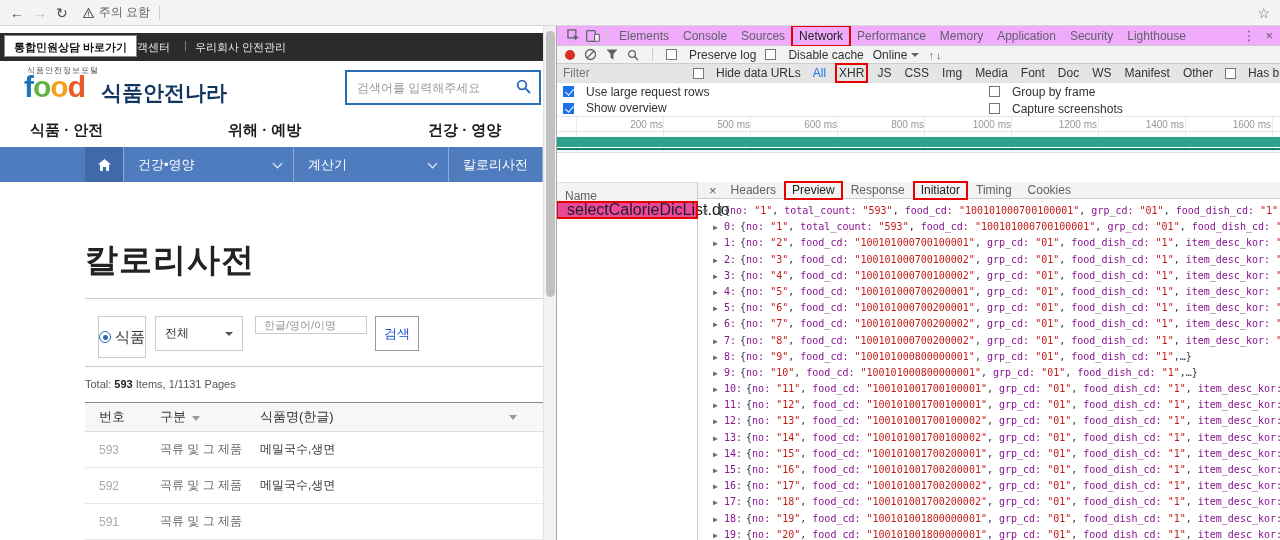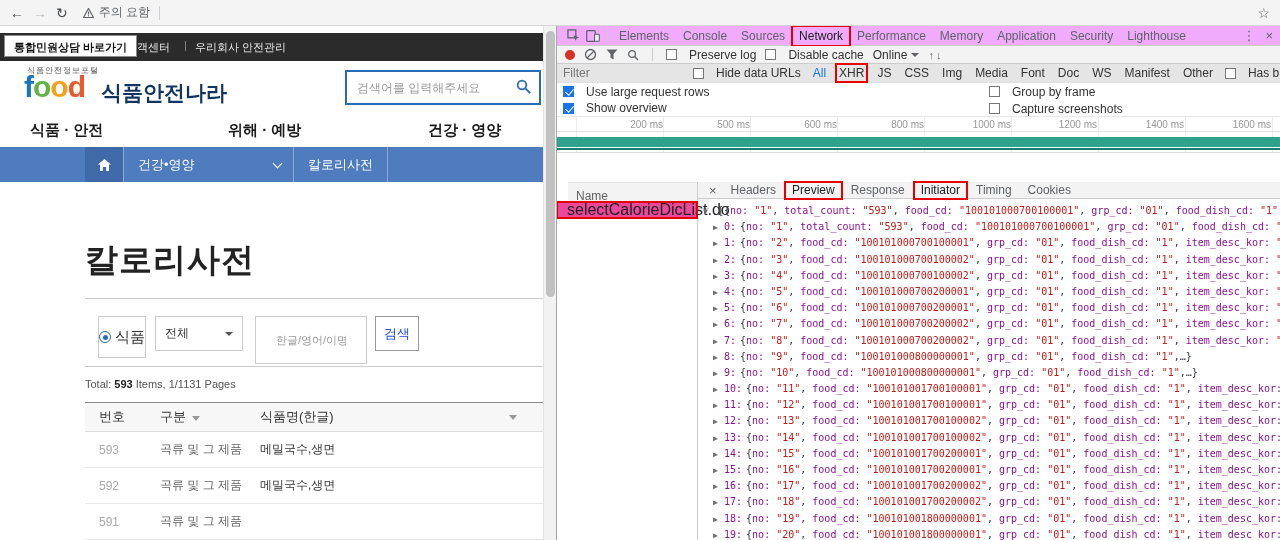--- a/index.html
+++ b/index.html
@@ -52,22 +52,22 @@
   .page-title{position:absolute;left:85px;top:212px;font-size:33px;font-weight:600;color:#222;letter-spacing:1px}
 
   .form-section{position:absolute;left:85px;top:272px;width:458px;height:69px;
     border-top:1px solid #ccc;border-bottom:1px solid #ccc}
   .radio-box{position:absolute;left:13px;top:17px;width:48px;height:42px;border:1px solid #ccc;
     display:flex;align-items:center;justify-content:center;gap:4px;font-size:15px;color:#333}
   .radio{width:12px;height:12px;border-radius:50%;border:1px solid #2a6cb7;position:relative;background:#fff}
   .radio::after{content:"";position:absolute;left:2.5px;top:2.5px;width:5px;height:5px;border-radius:50%;background:#2a6cb7}
   .cat-select{position:absolute;left:70px;top:17px;width:88px;height:35px;border:1px solid #ccc;
     display:flex;align-items:center;justify-content:space-between;padding:0 9px;font-size:12px;color:#333;background:#fff}
-  .kw-input{position:absolute;left:170px;top:17px;width:112px;height:48px;border:1px solid #ccc;
-    padding:0 20px;font-size:11px;color:#333;outline:none;font-family:Liberation Sans, sans-serif}
+  .kw-input{position:absolute;left:170px;top:17px;width:112px;height:18px;border:1px solid #ccc;
+    padding:0 8px;font-size:11px;color:#333;outline:none;font-family:Liberation Sans, sans-serif}
   .kw-input::placeholder{color:#999}
   .submit-btn{position:absolute;left:290px;top:17px;width:44px;height:35px;border:1px solid #999;background:#fff;
     font-size:13px;color:#1d4ed8;display:flex;align-items:center;justify-content:center}
 
   .summary{position:absolute;left:85px;top:352px;font-size:11px;color:#555}
   .summary b{color:#222;margin:0 3px}
 
   .food-table{position:absolute;left:85px;top:376px;width:458px}
   .ft-head{display:flex;align-items:center;height:30px;background:#f7f7f7;border-top:1px solid #888;
     border-bottom:1px solid #ddd;font-size:13px;color:#333}
@@ -132,21 +132,21 @@
   .ruler{position:absolute;left:0;top:0;width:724px;height:15px;border-bottom:1px solid #e3e3e3}
   .ruler span{position:absolute;top:2px;width:58px;text-align:right;font-size:10px;color:#979797}
   .ruler span:nth-of-type(1){left:48px}.ruler span:nth-of-type(2){left:135px}
   .ruler span:nth-of-type(3){left:222px}.ruler span:nth-of-type(4){left:309px}
   .ruler span:nth-of-type(5){left:396px}.ruler span:nth-of-type(6){left:482px}
   .ruler span:nth-of-type(7){left:569px}.ruler span:nth-of-type(8){left:656px}
   .overview{position:absolute;left:0;top:15px;width:724px;height:21px;border-bottom:1px solid #ddd}
   .ov-bar{position:absolute;left:0;top:5px;width:724px;height:10px;background:#2fa28e}
   .ov-line{position:absolute;left:0;top:16px;width:724px;height:2px;background:#157f70}
 
-  .name-head{position:absolute;left:11px;top:156px;width:141px;height:27px;background:#f3f3f3;
+  .name-head{position:absolute;left:0;top:156px;width:141px;height:27px;background:#f3f3f3;
     border-top:1px solid #e0e0e0;border-bottom:1px solid #ccc;display:flex;align-items:center;
     padding-left:8px;color:#616161}
   .col-divider{position:absolute;left:140px;top:156px;width:1px;height:358px;background:#ccc}
   .req-list{position:absolute;left:0;top:176px;width:140px}
   .req-row{display:flex;align-items:center;gap:5px;height:16px;padding-left:5px;font-size:16px;color:#202124;
     white-space:nowrap;outline:2px solid #e60000;outline-offset:-1px;background:#ec4899}
 
   .detail-tabs{position:absolute;left:141px;top:156px;width:583px;height:17px;background:#f3f3f3;
     border-bottom:1px solid #ccc;display:flex;align-items:center;gap:2px;padding-left:6px}
   .close-x{color:#5f6368;font-size:13px;padding:0 5px}
@@ -209,20 +209,24 @@
 
     <div class="bluebar">
       <div class="bb-pad"></div>
       <div class="bb-home">
         <svg width="15" height="14" viewBox="0 0 16 15">
             <path d="M8 1l7 6h-2.2v7H9.8v-4.4H6.2V14H3.2V7H1z" fill="#fff"></path>
           </svg>
       </div>
       <div class="bb-cell bb-c1">
         <span>건강•영양</span>
+        <span class="chev"></span>
+      </div>
+      <div class="bb-cell bb-c2">
+        <span>계산기</span>
         <span class="chev"></span>
       </div>
       <div class="bb-cell bb-c3">
         <span>칼로리사전</span>
       </div>
     </div>
 
     <div class="page-title">칼로리사전</div>
 
     <div class="form-section">

